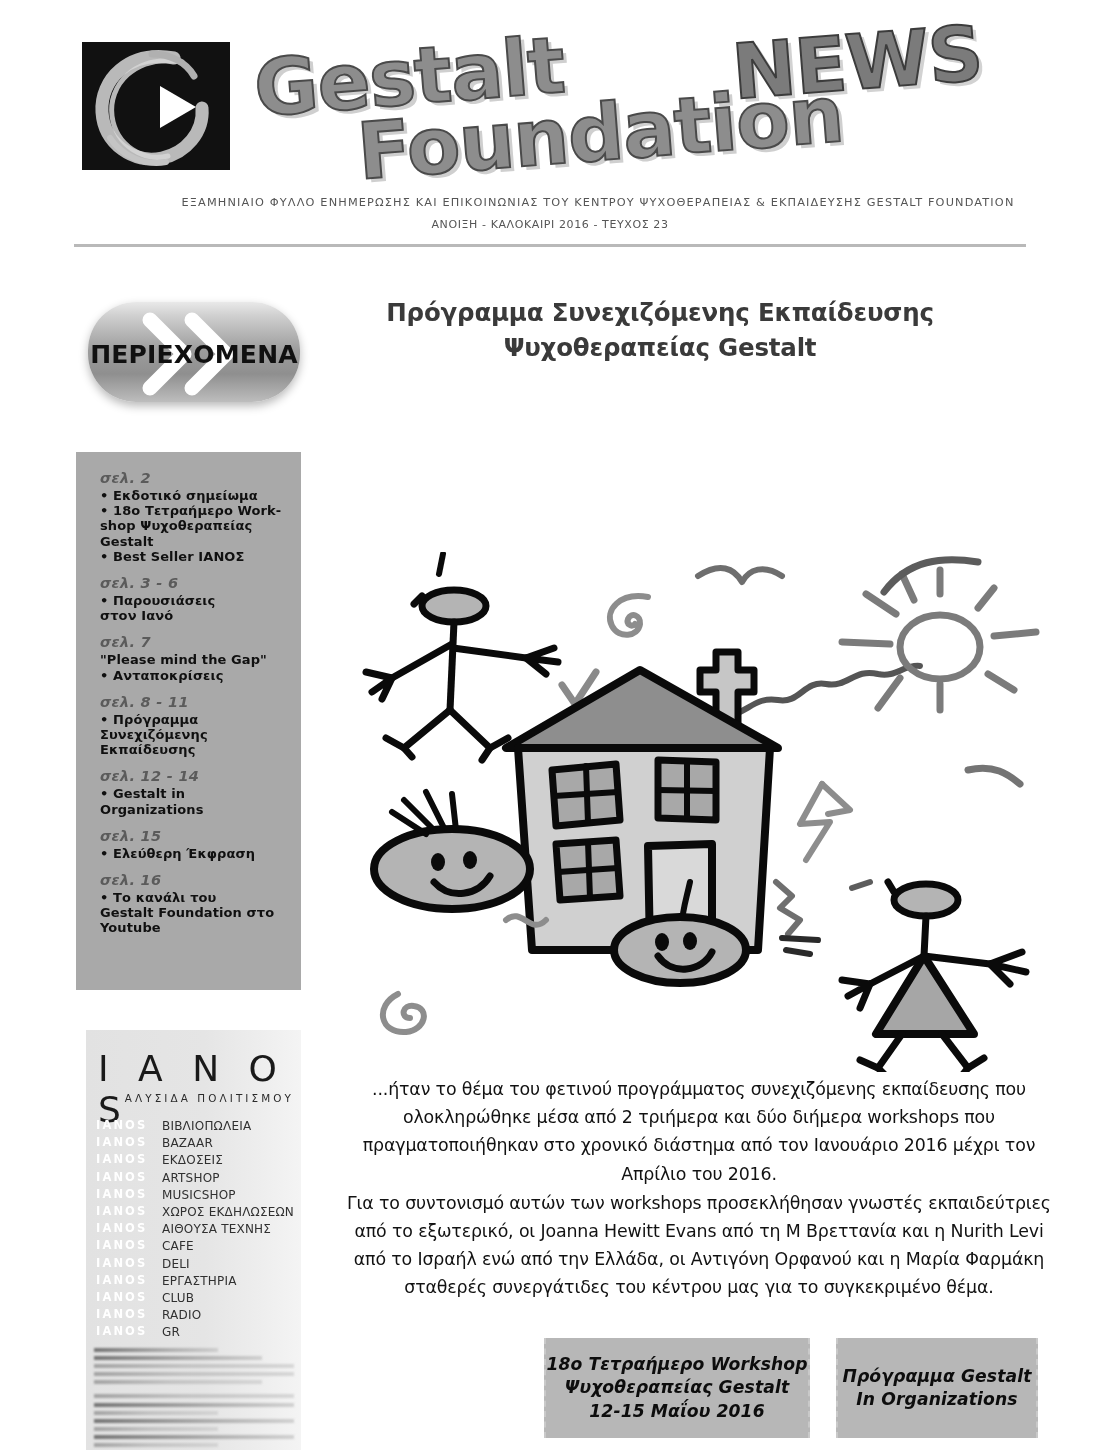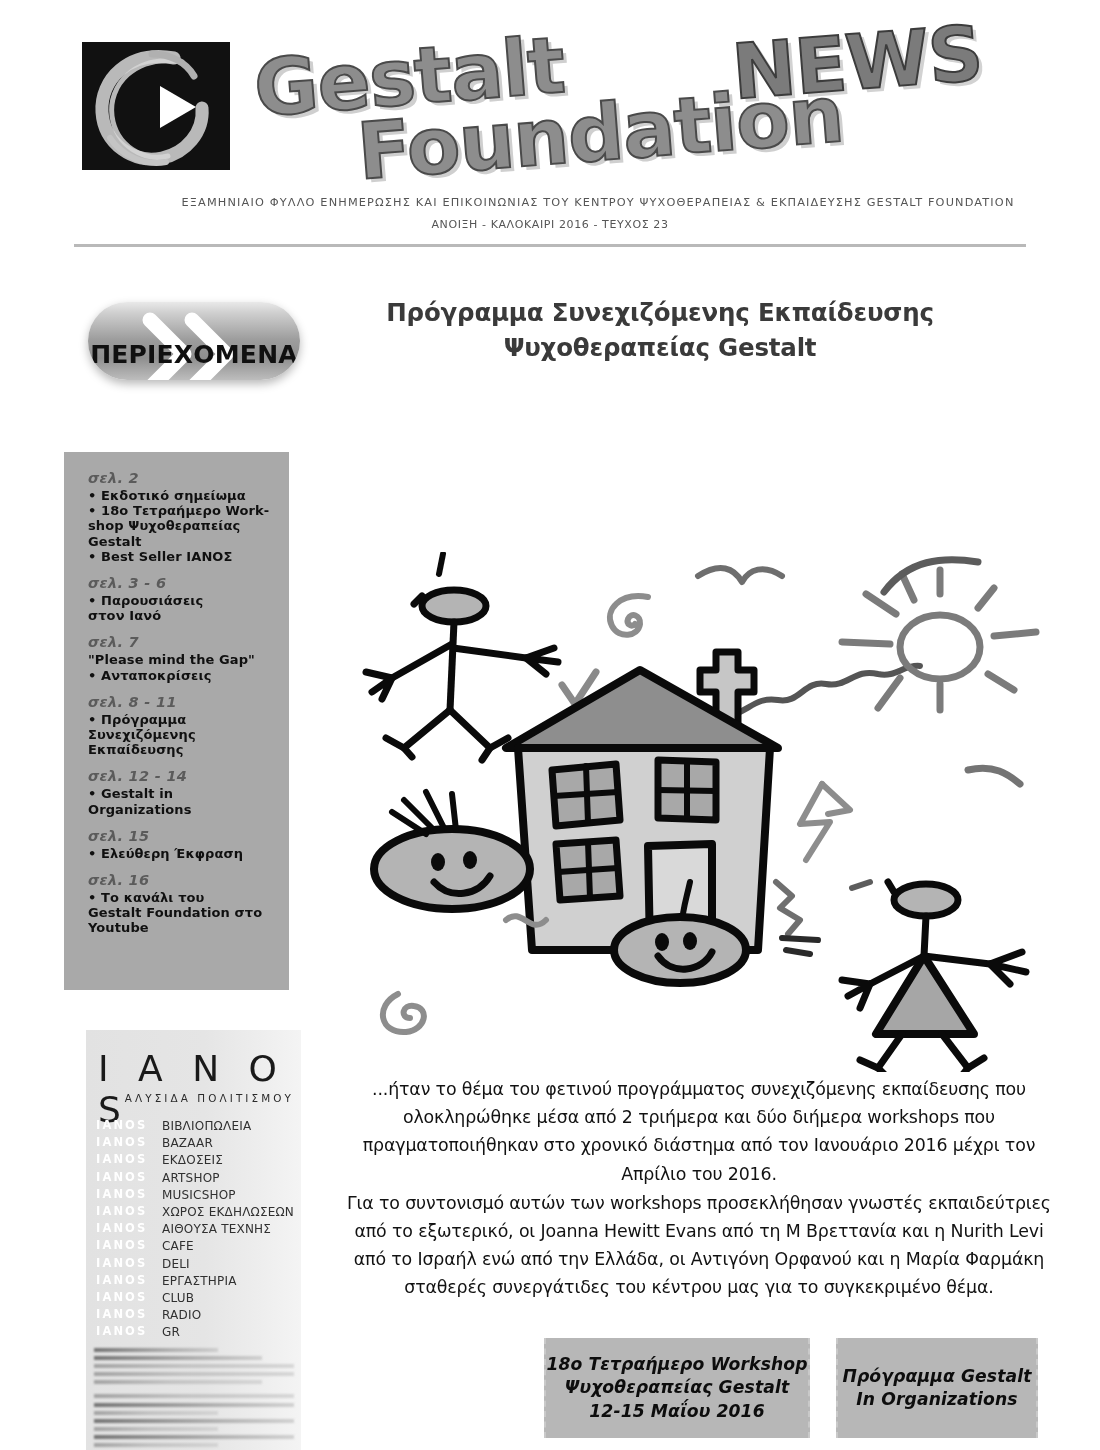--- a/index.html
+++ b/index.html
@@ -48,35 +48,35 @@
     position:absolute;left:0;top:218px;width:1100px;text-align:center;
     font-size:11px;letter-spacing:0.6px;color:#555555;
   }
   .mast-rule{
     position:absolute;left:74px;top:244px;width:952px;height:3px;
     background:#b9b9b9;
   }
 
   
   .toc-badge{
-    position:absolute;left:88px;top:302px;width:212px;height:78px;
+    position:absolute;left:88px;top:302px;width:212px;height:100px;
     border-radius:48px;
     background:linear-gradient(to bottom,#e9e9e9 0%,#cfcfcf 14%,#9d9d9d 48%,#8f8f8f 72%,#bdbdbd 100%);
     box-shadow:0 4px 10px rgba(0,0,0,0.28);
     overflow:hidden;
   }
   .toc-badge .chev{position:absolute;top:0;left:0;width:212px;height:104px;}
   .toc-badge-label{
     position:absolute;left:0;top:0;width:212px;height:104px;
     display:flex;align-items:center;justify-content:center;
     font-size:25px;font-weight:bold;color:#101010;letter-spacing:0.2px;
   }
 
   .toc-panel{
-    position:absolute;left:64px;top:452px;width:225px;height:538px;
+    position:absolute;left:76px;top:452px;width:225px;height:538px;
     background:#a9a9a9;
   }
   .toc-inner{padding:18px 16px 10px 24px;}
   .toc-page{
     font-size:14.5px;color:#5b5b5b;font-style:italic;font-weight:bold;
     margin:11px 0 2px 0;letter-spacing:0.3px;
   }
   .toc-page:first-child{margin-top:0;}
   .toc-item{
     font-size:13px;color:#101010;font-weight:bold;

